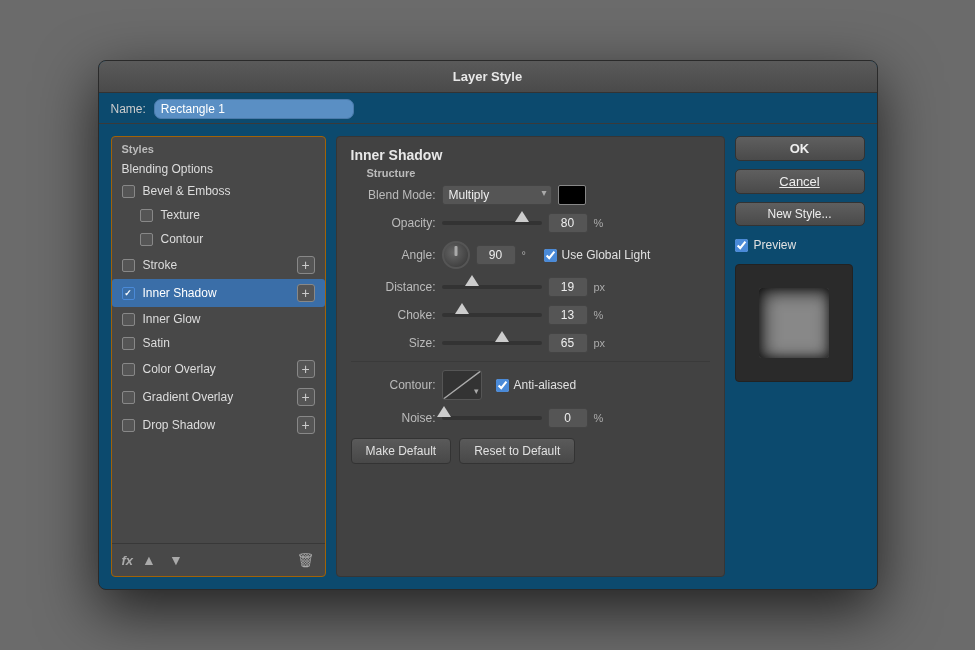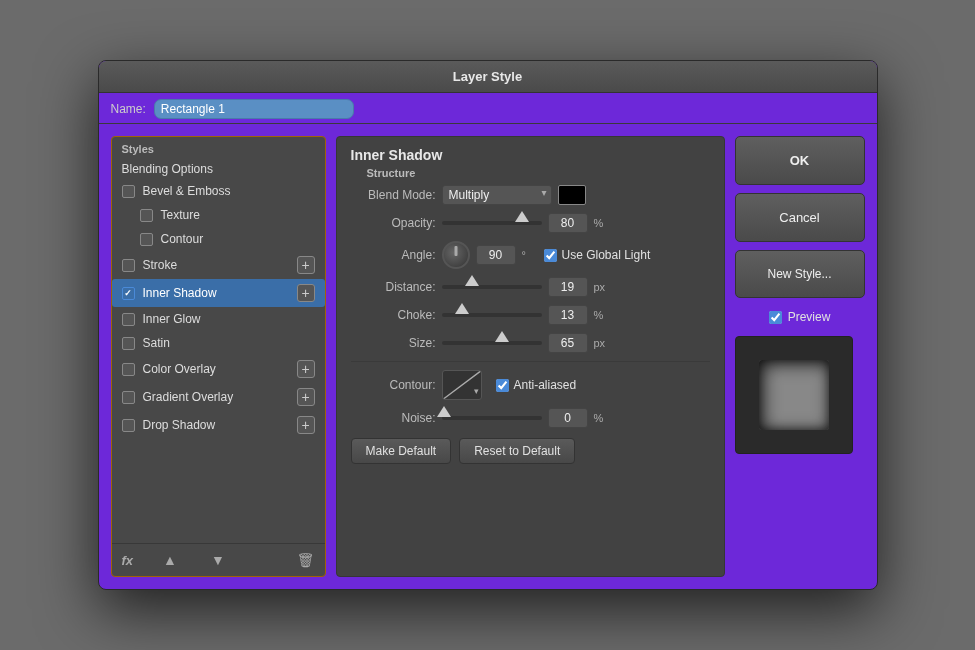--- a/index.html
+++ b/index.html
@@ -8,21 +8,21 @@
       display: flex;
       justify-content: center;
       align-items: center;
       width: 975px;
       height: 650px;
       font-family: -apple-system, BlinkMacSystemFont, 'Helvetica Neue', Arial, sans-serif;
       font-size: 12px;
       color: #e0e0e0;
     }
     .dialog {
-      background: #6d28d9;
+      background: #0c4a6e;
       border-radius: 8px;
       box-shadow: 0 20px 60px rgba(0,0,0,0.7);
       width: 780px;
       min-height: 530px;
       border: 1px solid #2a2a2a;
       overflow: hidden;
       display: flex;
       flex-direction: column;
     }
     .title-bar {
@@ -136,21 +136,21 @@
       font-size: 14px;
       color: #ccc;
       cursor: pointer;
       line-height: 1;
     }
     .left-toolbar {
       border-top: 1px solid #383838;
       padding: 6px 10px;
       display: flex;
       align-items: center;
-      gap: 26px;
+      gap: 5px;
     }
     .fx-label {
       font-style: italic;
       font-weight: bold;
       color: #aaa;
       font-size: 13px;
     }
     .toolbar-btn {
       background: none;
       border: none;
@@ -363,49 +363,49 @@
     }
     
     .right-panel {
       width: 130px;
       display: flex;
       flex-direction: column;
       gap: 8px;
     }
     .ok-btn, .cancel-btn, .new-style-btn {
       width: 100%;
-      padding: 16px 10px;
+      padding: 4px 10px;
       border-radius: 5px;
       font-size: 13px;
       cursor: pointer;
       text-align: center;
     }
     .ok-btn {
       background: linear-gradient(180deg, #5f5f5f, #4a4a4a);
       border: 1px solid #333;
       color: #eee;
       font-weight: 600;
     }
     .cancel-btn {
       background: linear-gradient(180deg, #5f5f5f, #4a4a4a);
       border: 1px solid #333;
       color: #eee;
+      text-decoration: underline;
     }
     .new-style-btn {
       background: linear-gradient(180deg, #5f5f5f, #4a4a4a);
       border: 1px solid #333;
       color: #eee;
       font-size: 12px;
     }
     .preview-label {
       display: flex;
       align-items: center;
       gap: 6px;
       padding: 4px 0;
-      justify-content: center;
     }
     .preview-box {
       width: 118px;
       height: 118px;
       background: #2a2a2a;
       border-radius: 4px;
       border: 1px solid #222;
       display: flex;
       align-items: center;
       justify-content: center;

